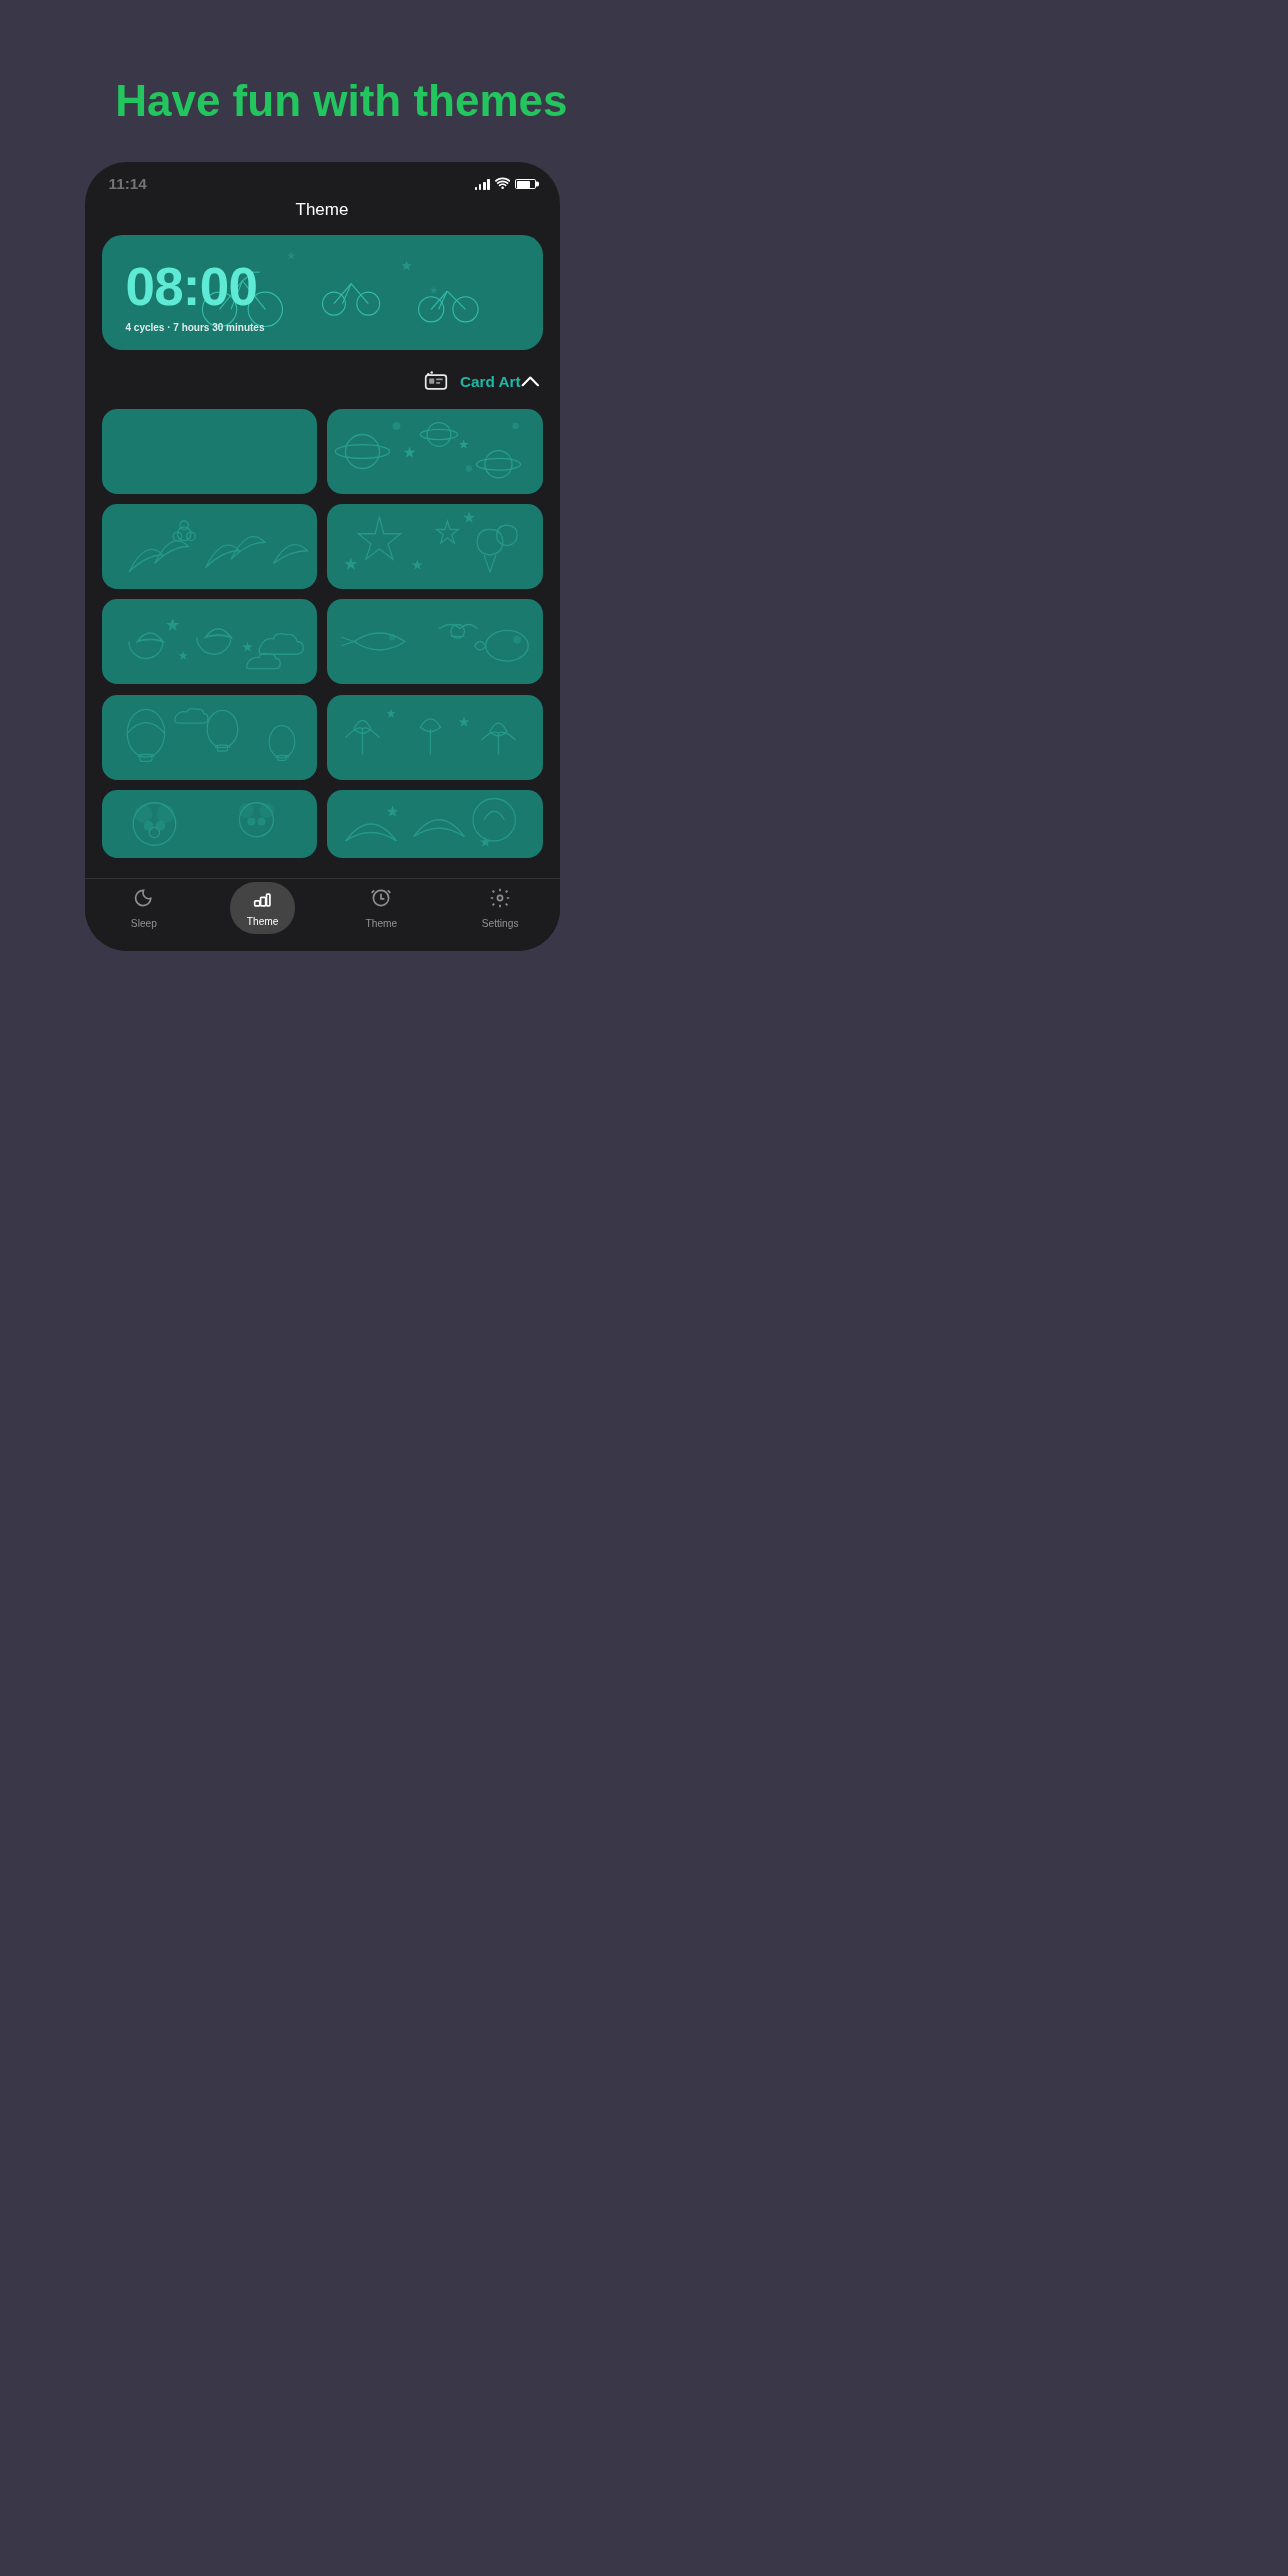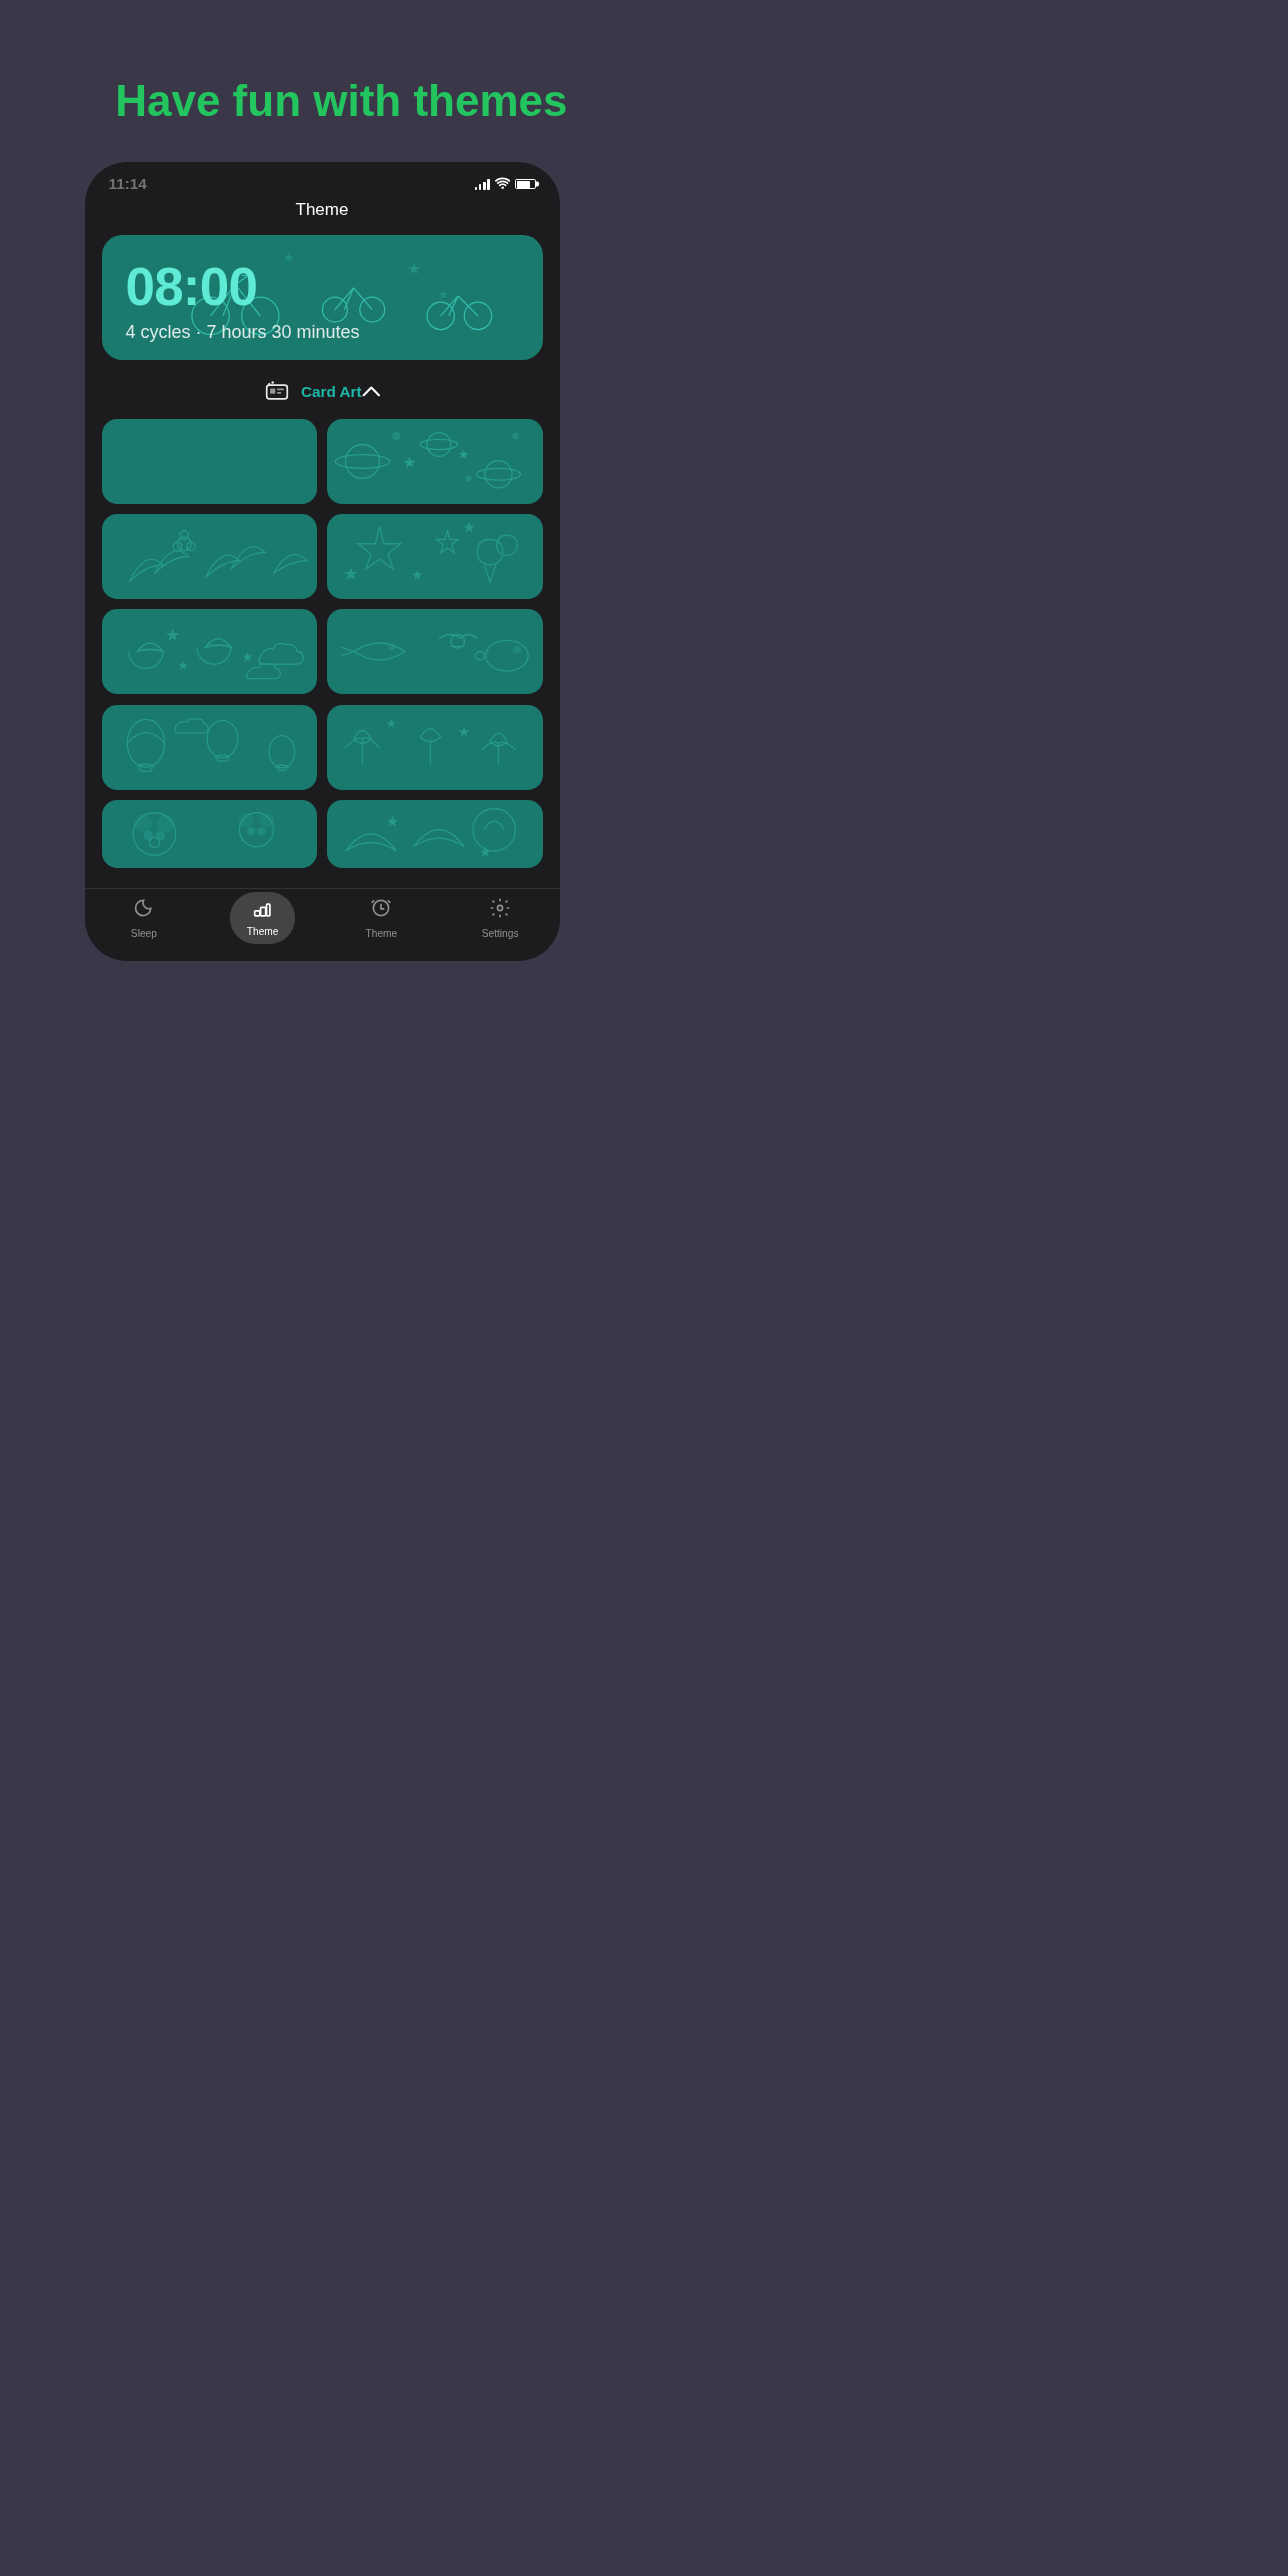--- a/index.html
+++ b/index.html
@@ -128,38 +128,39 @@
       font-size: 53px;
       font-weight: 700;
       color: #5eead4;
       position: relative;
       z-index: 1;
       letter-spacing: -0.8px;
     }
 
     .alarm-subtitle {
       color: rgba(255,255,255,0.85);
-      font-size: 18px;
+      font-size: 10px;
       position: relative;
       z-index: 1;
       margin-top: 5.1px;
+      font-weight: bold;
     }
 
     
     .bike-pattern {
       position: absolute;
       inset: 0;
       width: 100%;
       height: 100%;
     }
 
     .section-header {
       display: flex;
       align-items: center;
-      justify-content: center;
+      justify-content: flex-end;
       margin-bottom: 13.6px;
       padding: 0 3.4px;
     }
 
     .section-header-left {
       display: flex;
       align-items: center;
       gap: 10.2px;
     }
 

